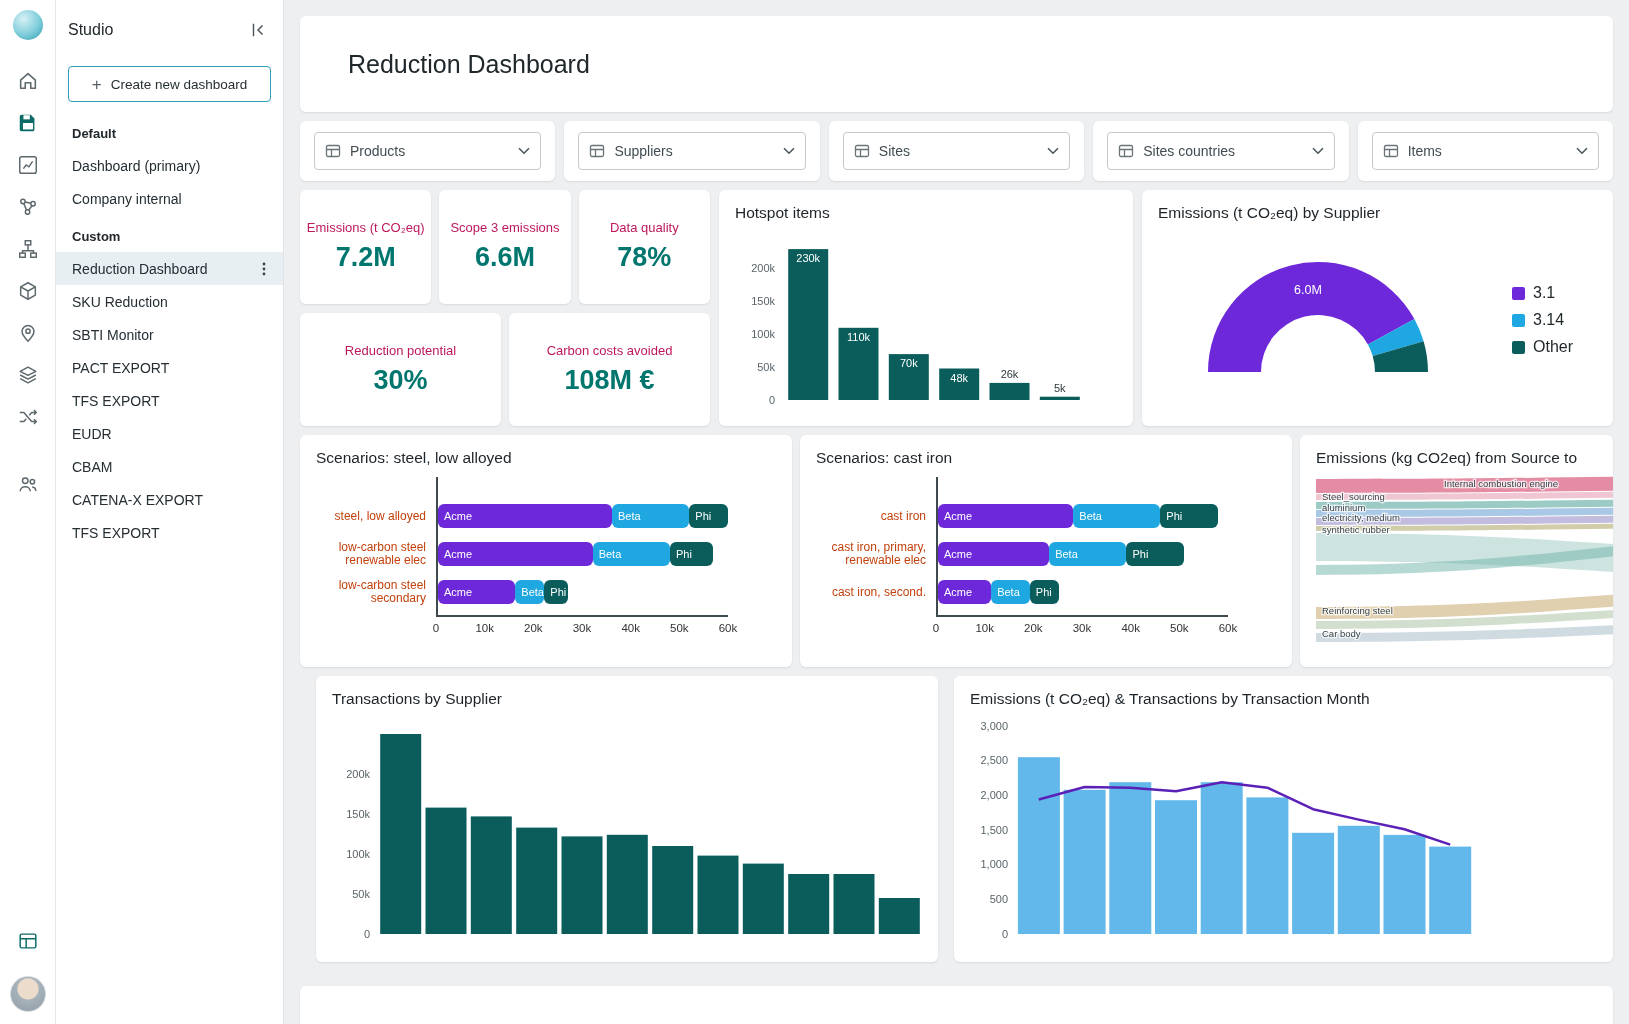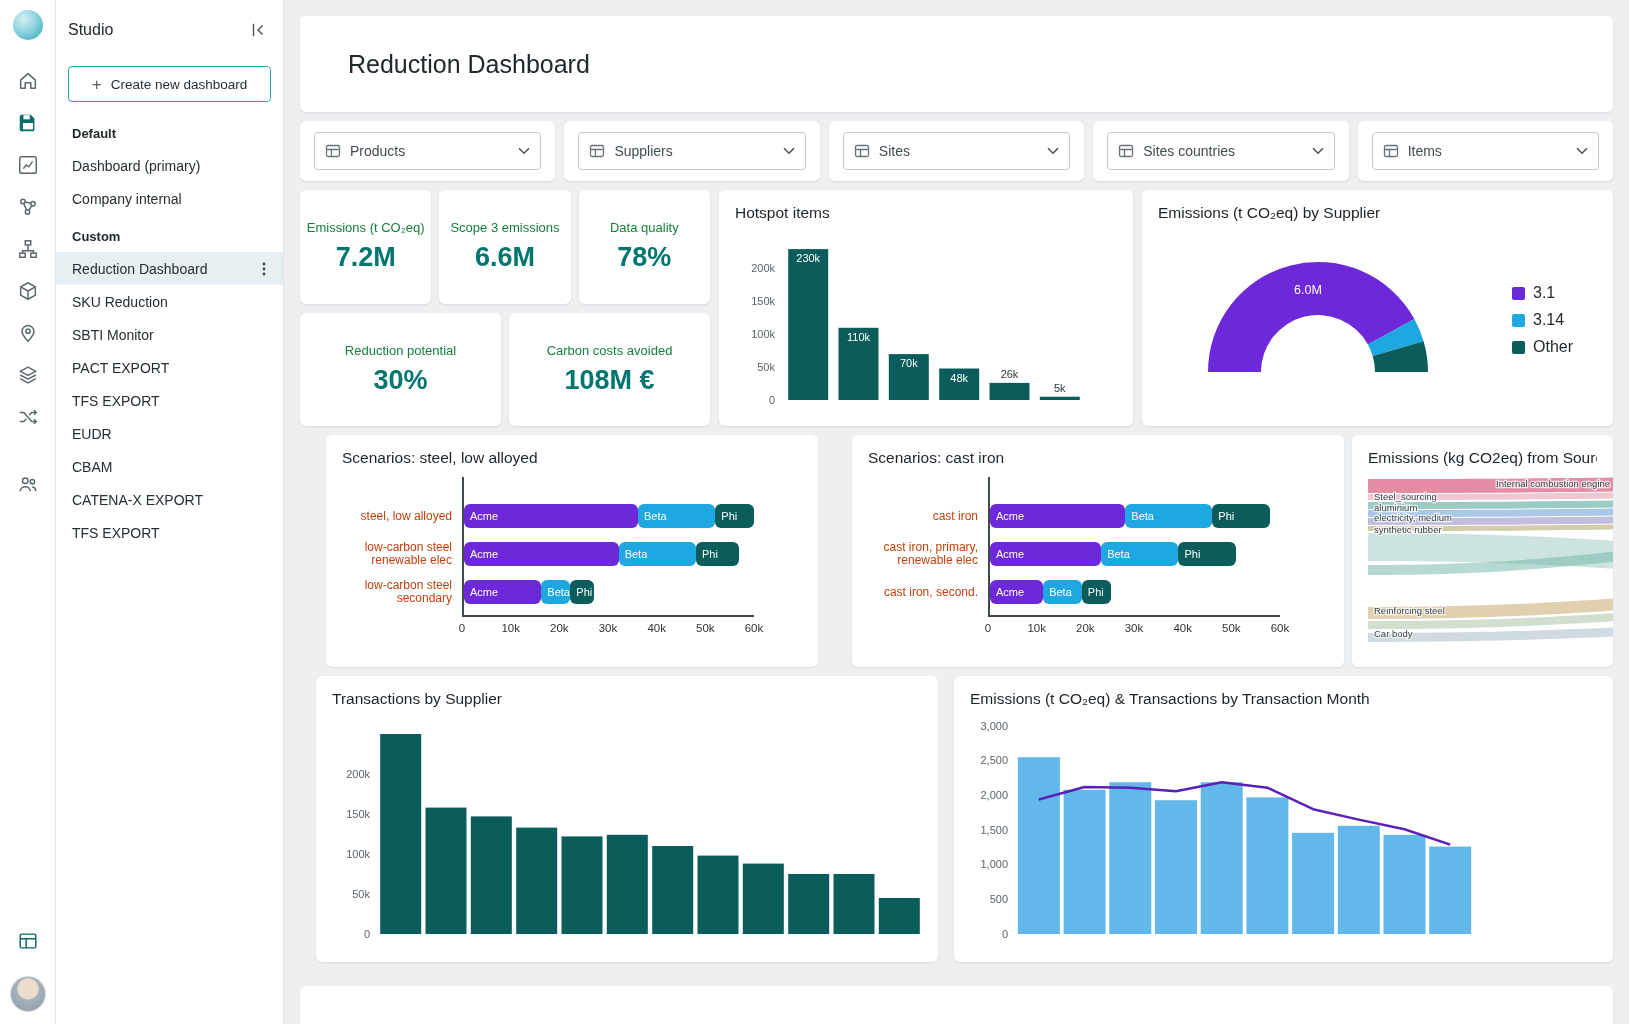--- a/index.html
+++ b/index.html
@@ -47,35 +47,35 @@
   .filter-control{flex:1;height:36px;border:1px solid #c3c9cd;border-radius:4px;display:flex;align-items:center;
                   gap:9px;padding:0 10px;cursor:pointer;background:#fff;}
   .f-icon,.chev{display:flex;align-items:center;}
   .f-label{flex:1;font-size:14px;color:#414c51;white-space:nowrap;overflow:hidden;}
 
   .row2{display:flex;gap:9px;flex:0 0 230px;}
   .kpi-group{width:410px;display:flex;flex-direction:column;gap:9px;flex:0 0 410px;}
   .kpi-row{flex:1;display:flex;gap:8px;}
   .kpi-card{flex:1;display:flex;flex-direction:column;align-items:center;justify-content:center;
             gap:7px;padding:0 6px;text-align:center;}
-  .kpi-label{font-size:13px;color:#15803d;}
+  .kpi-label{font-size:13px;color:#be185d;}
   .kpi-value{font-size:27px;font-weight:700;color:#00766e;}
 
   .chart-card{padding:14px 16px;position:relative;}
   .card-title{font-size:15.5px;color:#1d2429;white-space:nowrap;overflow:hidden;}
   .chart-slot{margin-top:8px;}
   .hotspot-card{width:414px;flex:0 0 414px;}
   .supplier-card{flex:1;min-width:0;}
   .donut-wrap{display:flex;align-items:flex-start;margin-top:4px;}
   .legend{display:flex;flex-direction:column;gap:9px;margin-left:24px;margin-top:58px;}
   .legend-item{display:flex;align-items:center;gap:8px;font-size:16px;color:#22292d;}
   .legend-swatch{width:13px;height:13px;border-radius:2px;display:inline-block;}
 
   .row3{display:flex;gap:8px;flex:0 0 230px;}
-  .scen-card{width:492px;flex:0 0 492px;margin-left:26px;}
+  .scen-card{width:492px;flex:0 0 492px;}
   .sankey-card{flex:1;min-width:0;overflow:hidden;}
 
   .row4{display:flex;gap:16px;flex:0 0 286px;}
   .transactions-card{width:622px;flex:0 0 622px;overflow:hidden;margin-left:16px;}
   .monthly-card{flex:1;min-width:0;}
 
   .footer-strip{margin-top:auto;height:38px;background:#fff;border-radius:6px 6px 0 0;
                 box-shadow:0 1px 2px rgba(25,35,45,.10);}
 
   

